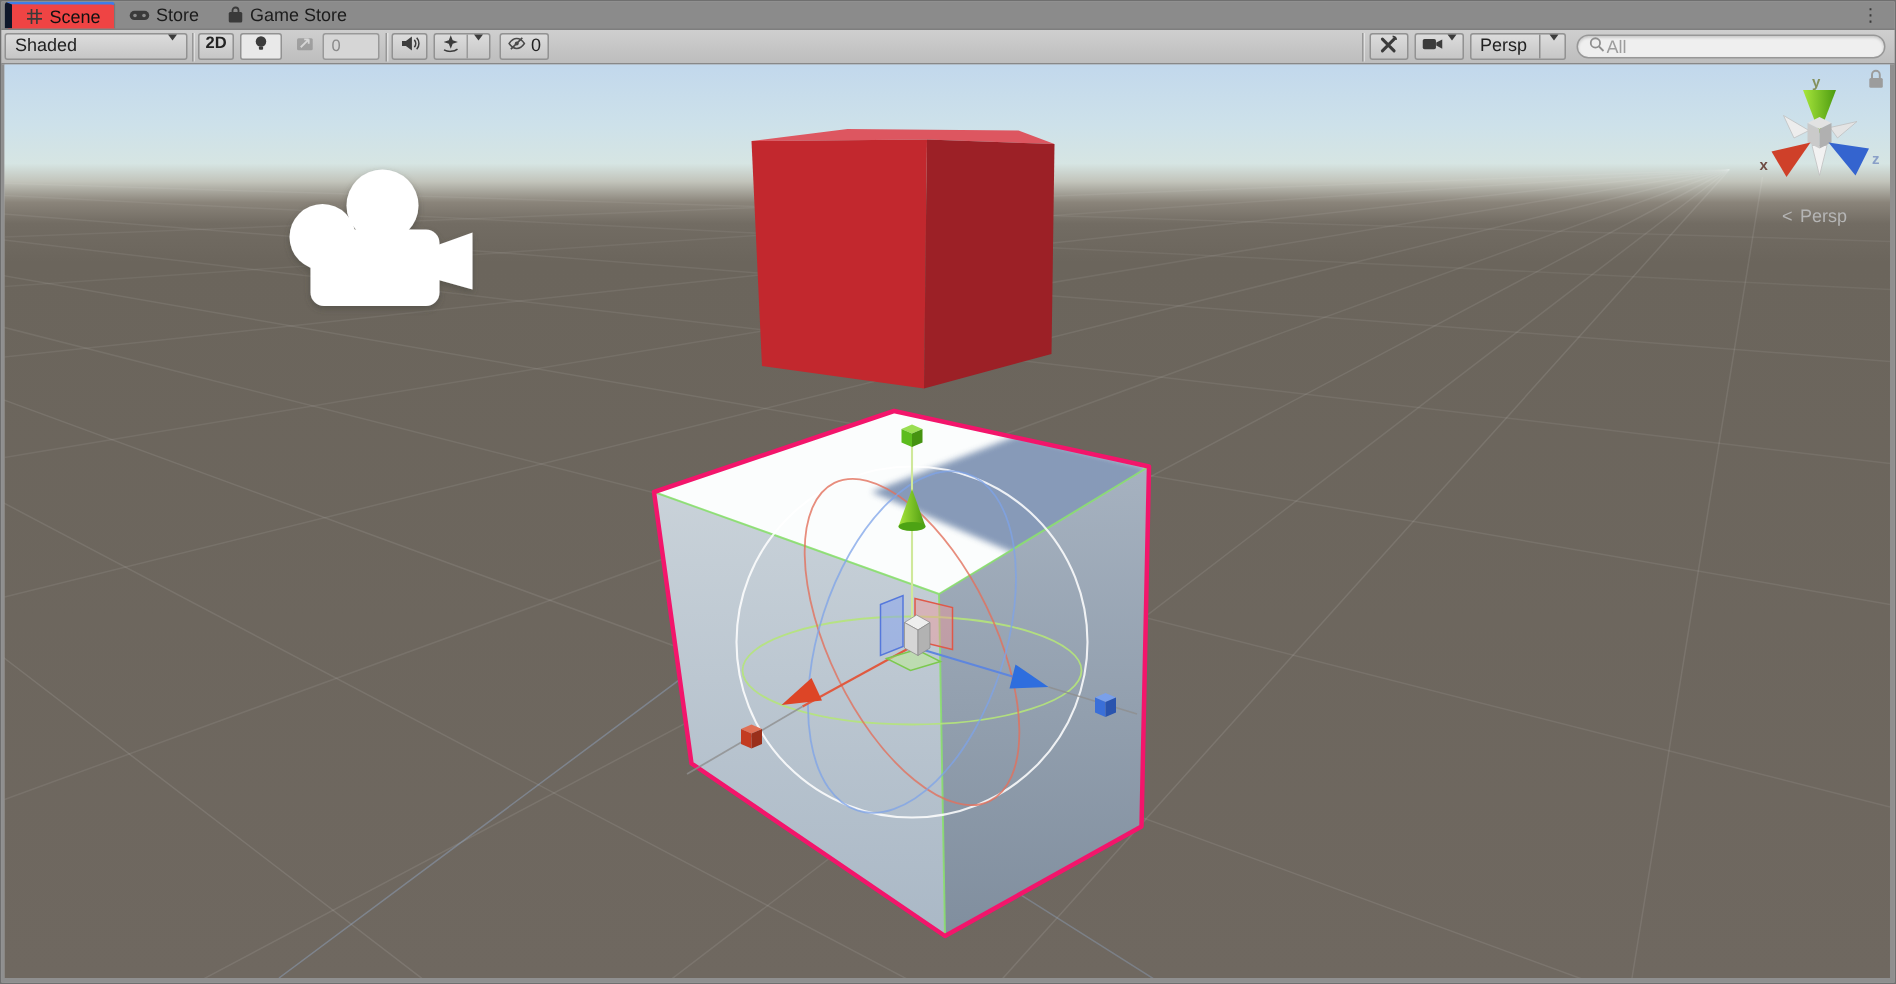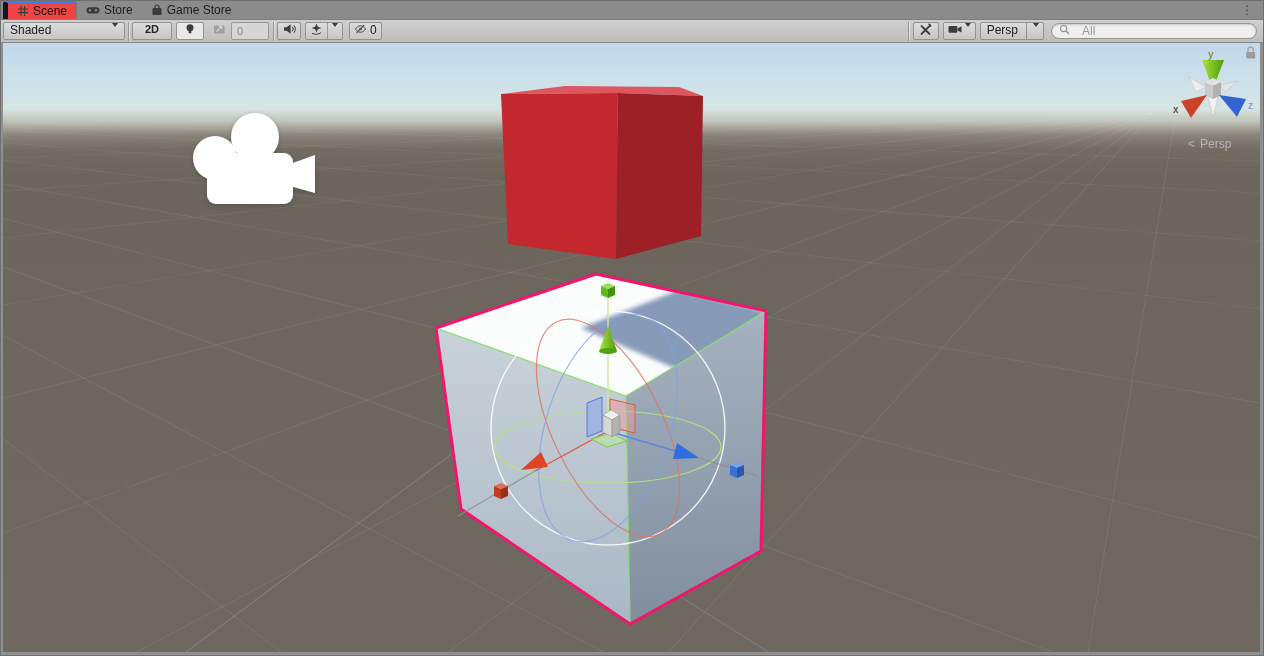--- a/index.html
+++ b/index.html
@@ -64,21 +64,21 @@
     width:38px; height:18px; border:1px solid #999;
     background:#d6d6d6; color:#8b8b8b;
     display:inline-flex; align-items:center; padding:0 5px;
     font-size:11px; border-radius:2px;
   }
   .gizmos-dd .divider { width:1px; align-self:stretch; background:#8e8e8e; margin:0 3px; }
   .search-pill {
     width:206px; height:16px; margin-left:7px; margin-right:6px;
     border:1px solid #979797; border-radius:9px;
     background:#efefef; box-shadow:inset 0 1px 2px rgba(0,0,0,.18);
-    display:flex; align-items:center; gap:12px; padding:0 7px;
+    display:flex; align-items:center; gap:1px; padding:0 7px;
   }
   .search-pill input {
     flex:1; border:none; background:transparent; outline:none;
     font-size:12px; color:#333; font-family:"Liberation Sans", sans-serif;
   }
   .search-pill input::placeholder { color:#9d9d9d; }
   
   .viewport {
     flex:1 1 auto; position:relative;
     border-left:2px solid #8f8f8f; border-right:3px solid #8f8f8f; border-bottom:3px solid #8f8f8f;
@@ -131,21 +131,21 @@
         <span>⋮</span>
       </div>
   </div>
 
   <div class="toolbar">
     <div class="tbtn shaded-dd">
       <span>Shaded</span>
       <span class="dd-arrow"></span>
     </div>
     <div class="vsep" style="margin-left:3px"></div>
-    <div class="tbtn" style="margin-left:3px;width:40px;font-weight:bold;font-size:11px">
+    <div class="tbtn" style="margin-left:3px;width:24px;font-weight:bold;font-size:11px">
       <span>2D</span>
     </div>
     <div class="tbtn pressed" style="margin-left:4px;width:28px">
       <span>
         <svg width="12" height="12" viewBox="0 0 12 12">
             <circle cx="6" cy="4.7" r="3.5" fill="#3c3c3c"></circle>
             <rect x="4.6" y="8" width="2.8" height="2.2" rx="0.7" fill="#3c3c3c"></rect>
           </svg>
       </span>
     </div>

